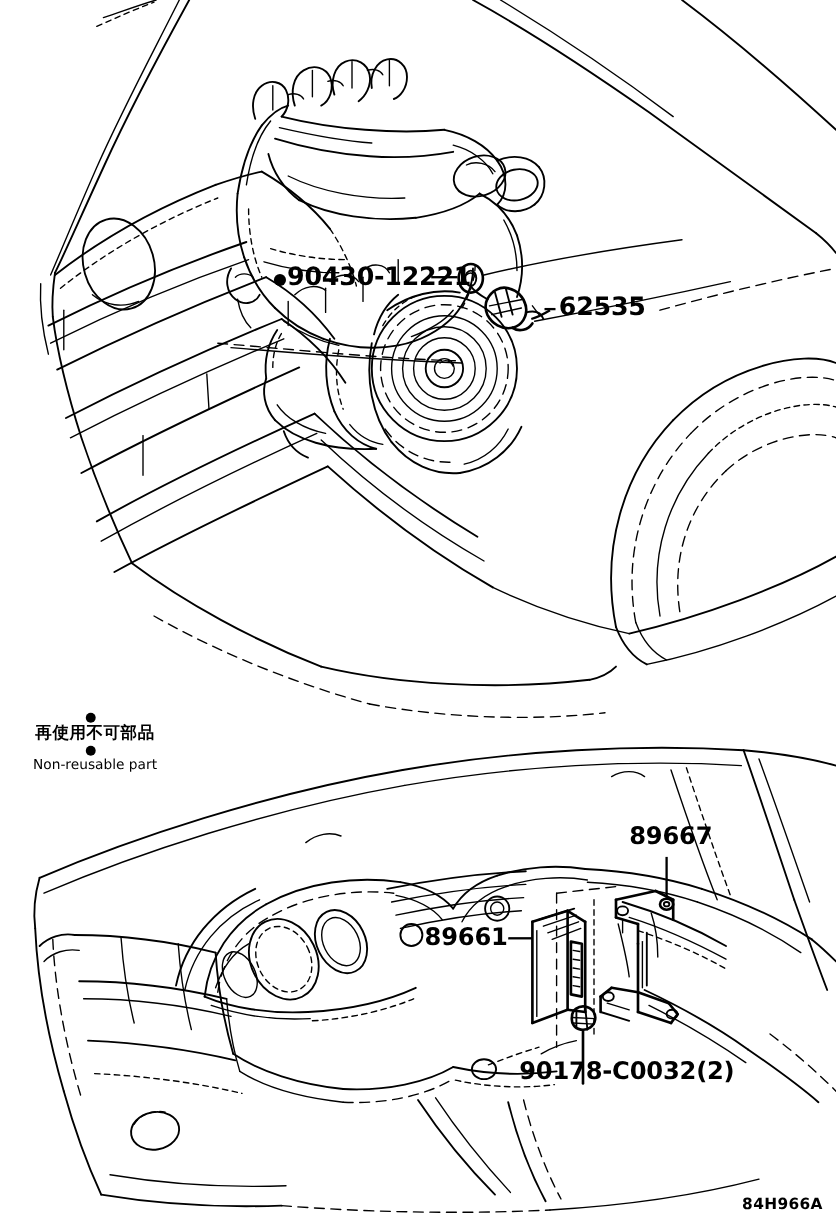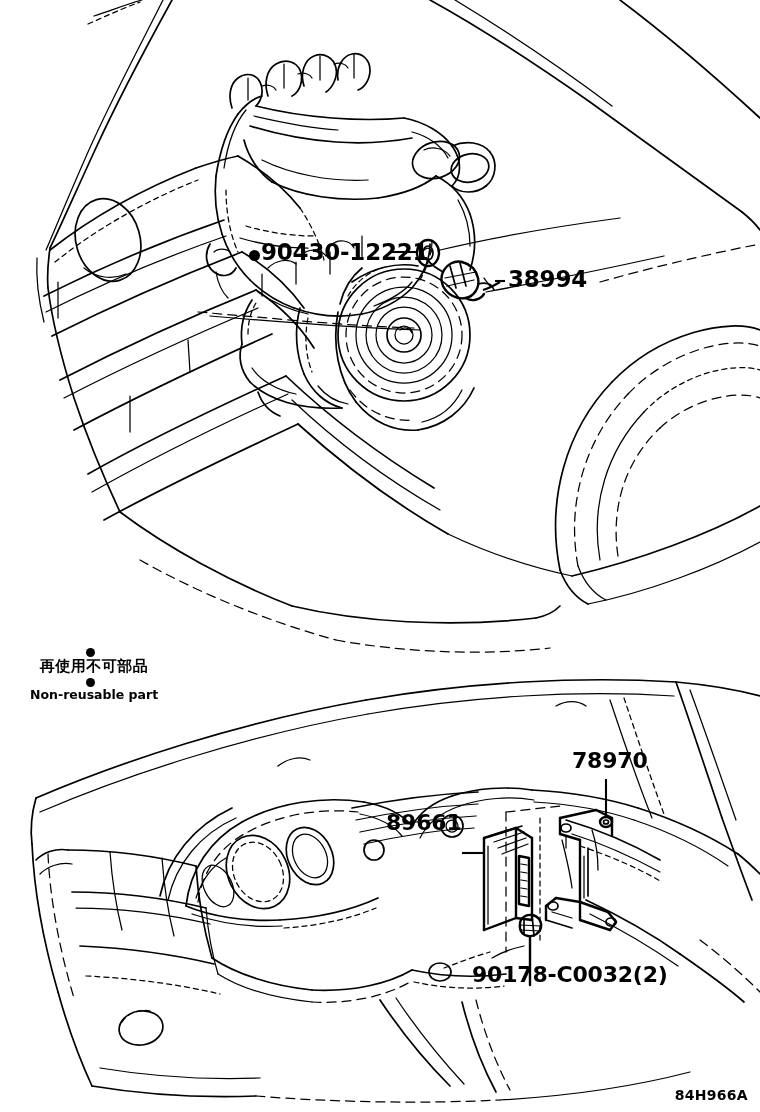--- a/index.html
+++ b/index.html
@@ -34,21 +34,21 @@
   .legend-row{display:flex;align-items:center;margin-bottom:2px;flex-direction:column;}
   .legend-dot{
     width:9px;height:9px;border-radius:50%;background:#000;
     display:inline-block;margin-right:7px;flex:0 0 auto;
   }
   .legend-jp{
     font-family:"DejaVu Sans", sans-serif;font-size:15px;font-weight:bold;
     letter-spacing:0.5px;
   }
   .legend-en{
-    font-family:"DejaVu Sans", sans-serif;font-size:12.5px;font-weight:bold;
+    font-family:"DejaVu Sans", sans-serif;font-size:12.5px;font-weight:normal;
   }
   .sheetid{
     position:absolute;right:12px;bottom:9px;
     font-family:"DejaVu Sans", sans-serif;font-size:14px;font-weight:bold;
     letter-spacing:0.3px;
   }
   .bullet-inline{
     display:inline-block;width:11px;height:11px;border-radius:50%;
     background:#000;vertical-align:-1px;margin-right:1px;
   }
@@ -260,21 +260,21 @@
     <path class="ln-thin" d="M588,604 C648,592 712,568 760,542"></path>
     <path class="ln-thin dash" d="M600,282 C650,268 708,254 760,244"></path>
 
   </svg>
 
   <div class="lbl lbl-24" style="left:249px;top:239px;">
     <span class="bullet-inline"></span><span>90430-12221</span>
   </div>
 
   <div class="lbl lbl-24" style="left:508px;top:266px;">
-    <span>38994</span>
+    <span>62535</span>
   </div>
 
   <div class="legend">
     <div class="legend-row">
       <span class="legend-dot"></span>
       <span class="legend-jp">再使用不可部品</span>
     </div>
     <div class="legend-row">
       <span class="legend-dot"></span>
       <span class="legend-en">Non-reusable part</span>
@@ -460,24 +460,24 @@
     <line class="leader" x1="606" y1="779" x2="606" y2="816"></line>
 
     <path class="ln-thin" d="M492,958 C502,952 514,948 524,946"></path>
     <path class="ln-thin dash-s" d="M444,968 C460,962 476,956 490,952"></path>
 
     <ellipse class="ln" cx="440" cy="972" rx="11" ry="9"></ellipse>
 
   </svg>
 
   <div class="lbl lbl-22" style="left:572px;top:748px;">
-    <span>78970</span>
-  </div>
-
-  <div class="lbl lbl-22" style="left:386px;top:810px;">
+    <span>89667</span>
+  </div>
+
+  <div class="lbl lbl-22" style="left:386px;top:840px;">
     <span>89661</span>
   </div>
 
   <div class="lbl lbl-22" style="left:472px;top:962px;">
     <span>90178-C0032(2)</span>
   </div>
 
   <div class="sheetid">84H966A</div>
 
 </div>

